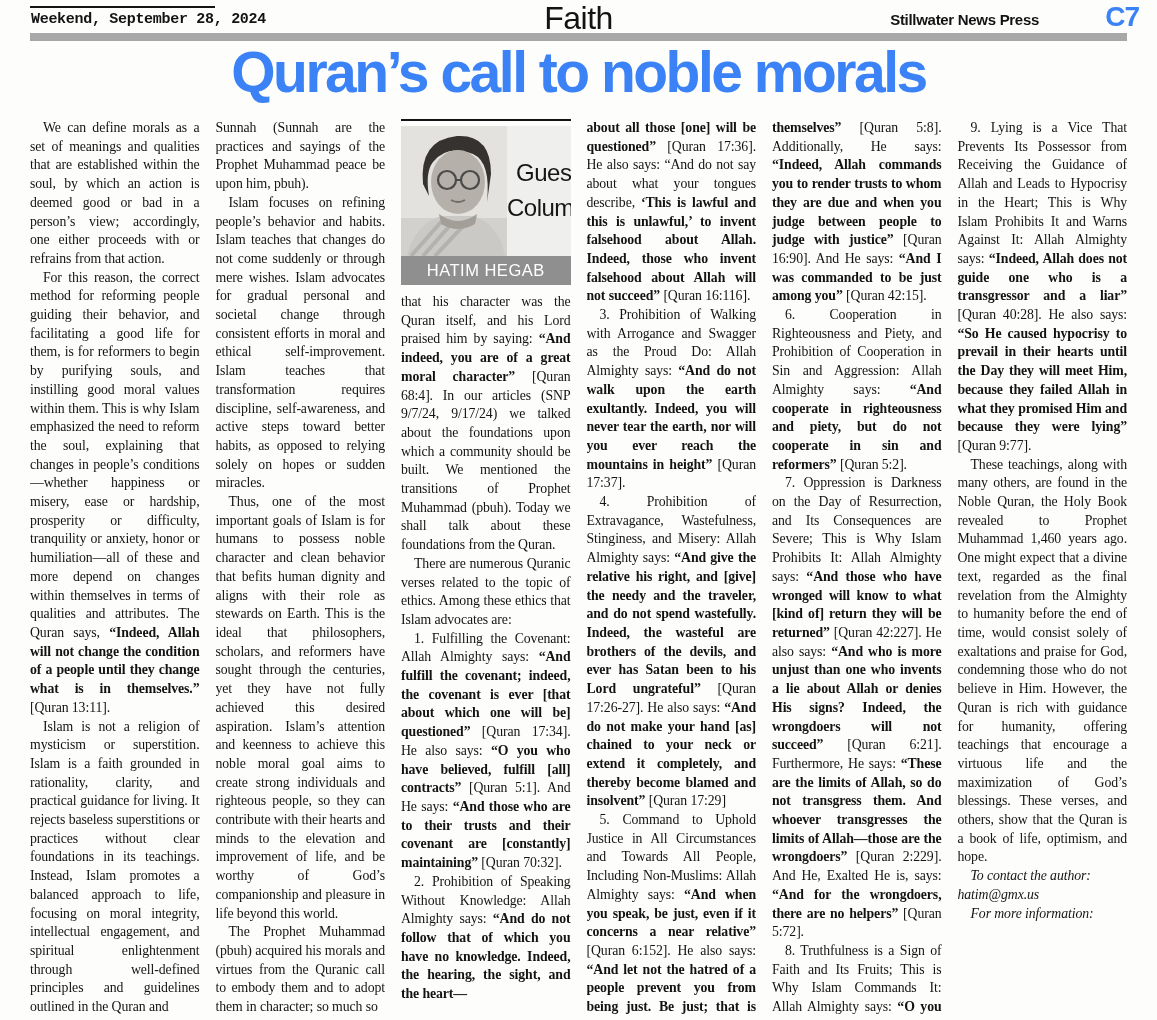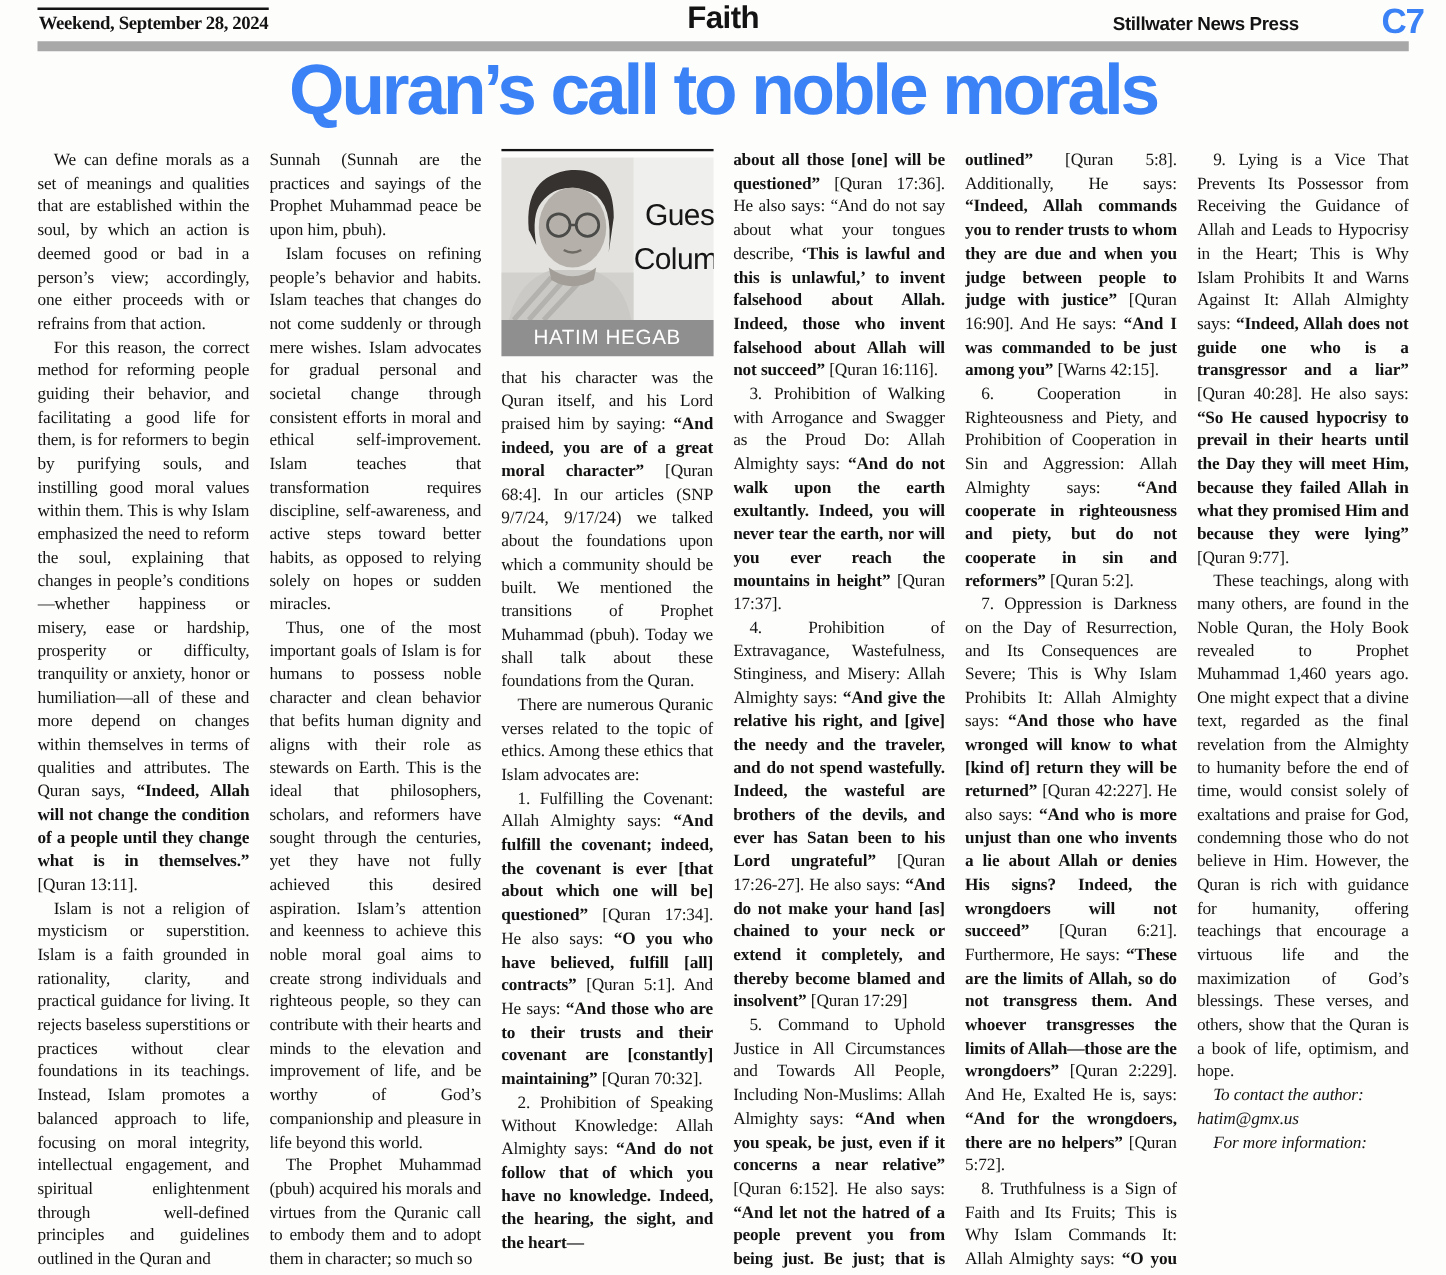--- a/index.html
+++ b/index.html
@@ -1,22 +1,22 @@
 <!DOCTYPE html>
 <html><head>
 <meta charset="utf-8">
 <style>
   html,body{margin:0;padding:0;background:#e9e9e9;}
   .page{position:relative;width:1157px;height:1020px;background:#fdfdfc;overflow:hidden;
         font-family:"Liberation Serif",serif;color:#131313;}
   .topline{position:absolute;left:30px;top:6px;width:185px;border-top:2.5px solid #141414;}
-  .hdr-date{position:absolute;left:31px;top:11px;font-family:Liberation Serif, serif;
+  .hdr-date{position:absolute;left:31px;top:11px;font-family:Liberation Mono, monospace;
             font-weight:bold;font-size:15px;letter-spacing:-0.3px;}
   .hdr-section{position:absolute;left:0;right:0;top:0;text-align:center;
-               font-family:"Liberation Sans",sans-serif;font-weight:bold;font-size:25px;
+               font-family:"Liberation Sans",sans-serif;font-weight:normal;font-size:32px;
                letter-spacing:-0.5px;}
   .hdr-paper{position:absolute;right:118px;top:11px;font-family:"Liberation Sans",sans-serif;
              font-weight:bold;font-size:15px;letter-spacing:-0.3px;}
   .hdr-pageno{position:absolute;right:18px;top:1px;font-family:"Liberation Sans",sans-serif;
               font-weight:bold;font-size:28px;color:#3b82f6;letter-spacing:-1px;}
   .graybar{position:absolute;left:30px;right:30px;top:33px;height:8px;background:#a8a8a8;}
   .headline{position:absolute;left:0;right:0;top:44px;margin:0;text-align:center;
             font-family:"Liberation Sans",sans-serif;font-weight:bold;font-size:57px;
             letter-spacing:-2.5px;color:#3b82f6;line-height:1;}
   .cols{position:absolute;top:119px;left:30px;right:30px;bottom:0;display:flex;gap:16px;
@@ -103,21 +103,21 @@
     <div class="col">
       <div class="coltext">
           <p class="noindent"><span class="b">about all those [one] will be questioned”</span><span> [Quran 17:36]. He also says: “And do not say about what your tongues describe, </span><span class="b">‘This is lawful and this is unlawful,’ to invent falsehood about Allah. Indeed, those who invent falsehood about Allah will not succeed”</span><span> [Quran 16:116].</span></p>
           <p><span>3. Prohibition of Walking with Arrogance and Swagger as the Proud Do: Allah Almighty says: </span><span class="b">“And do not walk upon the earth exultantly. Indeed, you will never tear the earth, nor will you ever reach the mountains in height”</span><span> [Quran 17:37].</span></p>
           <p><span>4. Prohibition of Extravagance, Wastefulness, Stinginess, and Misery: Allah Almighty says: </span><span class="b">“And give the relative his right, and [give] the needy and the traveler, and do not spend wastefully. Indeed, the wasteful are brothers of the devils, and ever has Satan been to his Lord ungrateful”</span><span> [Quran 17:26-27]. He also says: </span><span class="b">“And do not make your hand [as] chained to your neck or extend it completely, and thereby become blamed and insolvent”</span><span> [Quran 17:29]</span></p>
           <p><span>5. Command to Uphold Justice in All Circumstances and Towards All People, Including Non-Muslims: Allah Almighty says: </span><span class="b">“And when you speak, be just, even if it concerns a near relative”</span><span> [Quran 6:152]. He also says: </span><span class="b">“And let not the hatred of a people prevent you from being just. Be just; that is nearer to righ-</span></p>
         </div>
     </div>
     <div class="col">
       <div class="coltext">
-          <p class="noindent"><span class="b">outlined”</span><span> [Quran 5:8]. Additionally, He says: </span><span class="b">“Indeed, Allah commands you to render trusts to whom they are due and when you judge between people to judge with justice”</span><span> [Quran 16:90]. And He says: </span><span class="b">“And I was commanded to be just among you”</span><span> [Warns 42:15].</span></p>
+          <p class="noindent"><span class="b">themselves”</span><span> [Quran 5:8]. Additionally, He says: </span><span class="b">“Indeed, Allah commands you to render trusts to whom they are due and when you judge between people to judge with justice”</span><span> [Quran 16:90]. And He says: </span><span class="b">“And I was commanded to be just among you”</span><span> [Quran 42:15].</span></p>
           <p><span>6. Cooperation in Righteousness and Piety, and Prohibition of Cooperation in Sin and Aggression: Allah Almighty says: </span><span class="b">“And cooperate in righteousness and piety, but do not cooperate in sin and reformers”</span><span> [Quran 5:2].</span></p>
           <p><span>7. Oppression is Darkness on the Day of Resurrection, and Its Consequences are Severe; This is Why Islam Prohibits It: Allah Almighty says: </span><span class="b">“And those who have wronged will know to what [kind of] return they will be returned”</span><span> [Quran 42:227]. He also says: </span><span class="b">“And who is more unjust than one who invents a lie about Allah or denies His signs? Indeed, the wrongdoers will not succeed”</span><span> [Quran 6:21]. Furthermore, He says: </span><span class="b">“These are the limits of Allah, so do not transgress them. And whoever transgresses the limits of Allah—those are the wrongdoers”</span><span> [Quran 2:229]. And He, Exalted He is, says: </span><span class="b">“And for the wrongdoers, there are no helpers”</span><span> [Quran 5:72].</span></p>
           <p><span>8. Truthfulness is a Sign of Faith and Its Fruits; This is Why Islam Commands It: Allah Almighty says: </span><span class="b">“O you who have believed, fear Allah and be</span></p>
         </div>
     </div>
     <div class="col">
       <div class="coltext">
           <p><span>9. Lying is a Vice That Prevents Its Possessor from Receiving the Guidance of Allah and Leads to Hypocrisy in the Heart; This is Why Islam Prohibits It and Warns Against It: Allah Almighty says: </span><span class="b">“Indeed, Allah does not guide one who is a transgressor and a liar”</span><span> [Quran 40:28]. He also says: </span><span class="b">“So He caused hypocrisy to prevail in their hearts until the Day they will meet Him, because they failed Allah in what they promised Him and because they were lying”</span><span> [Quran 9:77].</span></p>
           <p><span>These teachings, along with many others, are found in the Noble Quran, the Holy Book revealed to Prophet Muhammad 1,460 years ago. One might expect that a divine text, regarded as the final revelation from the Almighty to humanity before the end of time, would consist solely of exaltations and praise for God, condemning those who do not believe in Him. However, the Quran is rich with guidance for humanity, offering teachings that encourage a virtuous life and the maximization of God’s blessings. These verses, and others, show that the Quran is a book of life, optimism, and hope.</span></p>
           <p><span class="i">To contact the author:</span></p>

